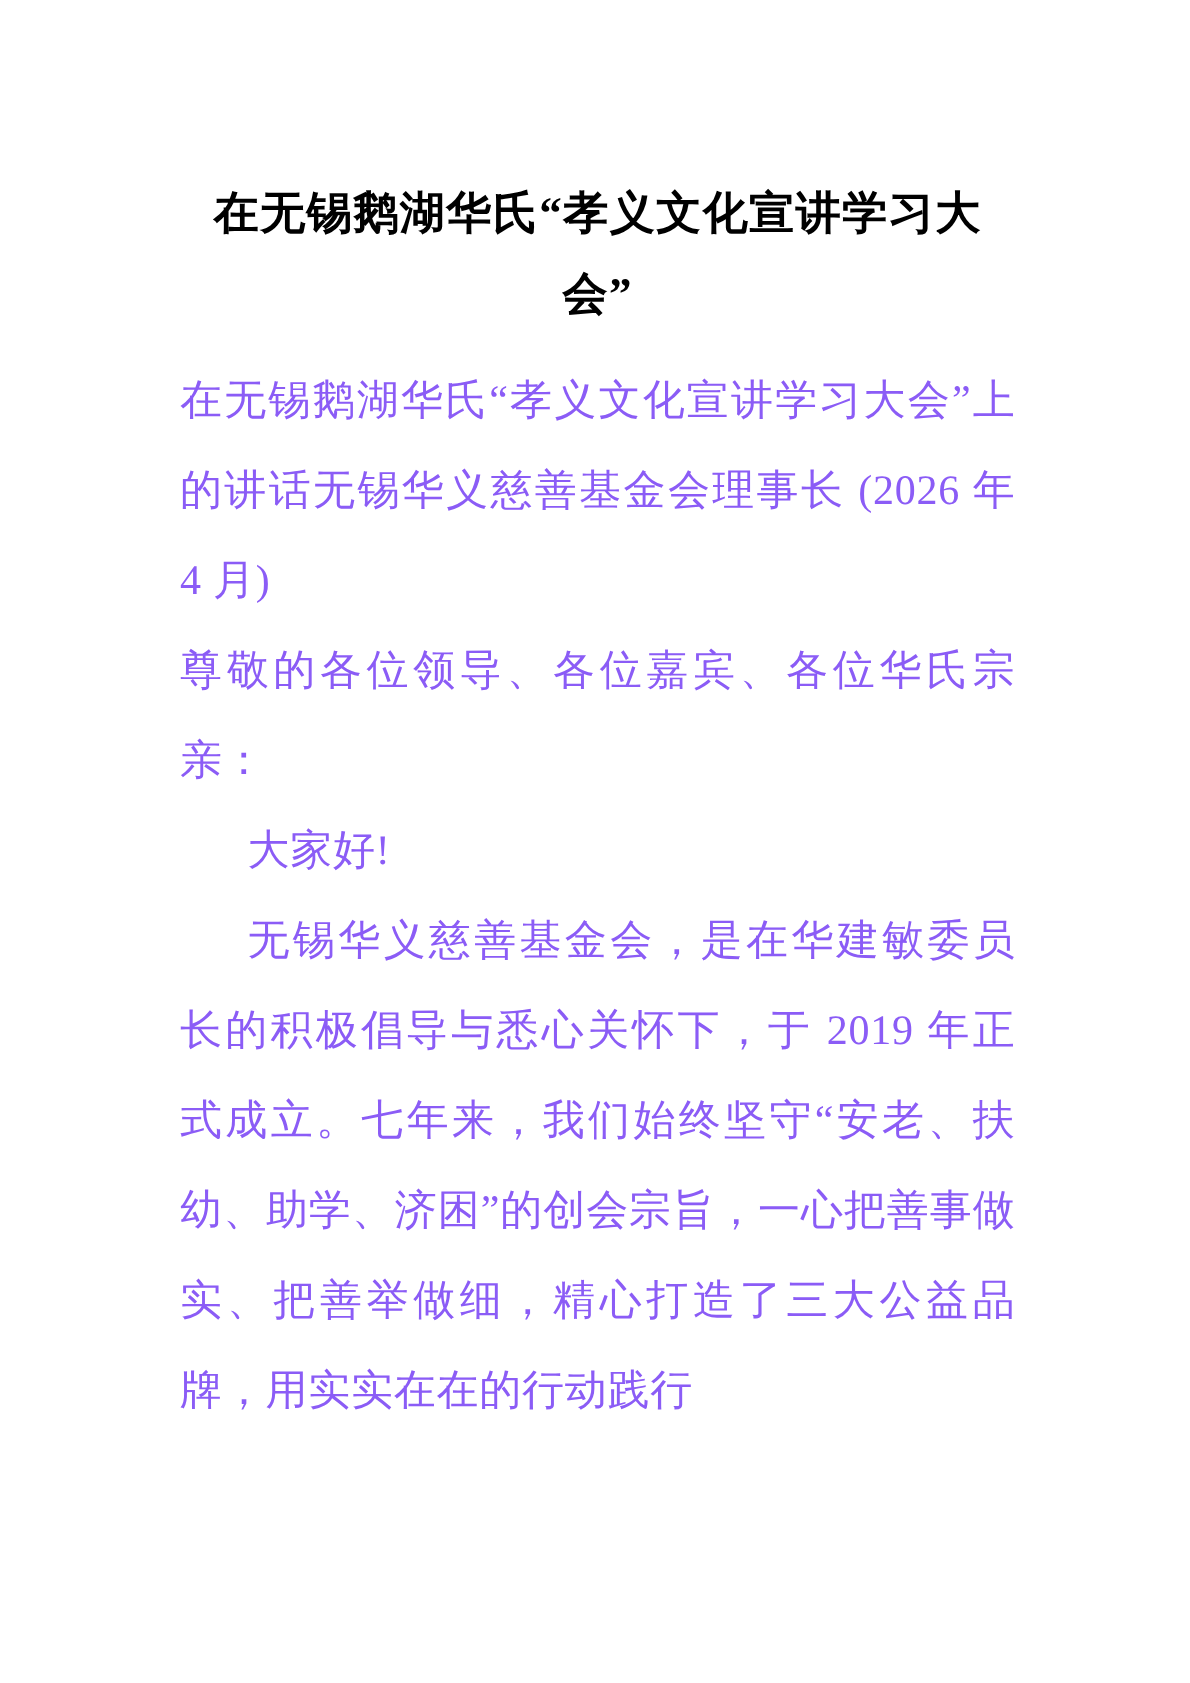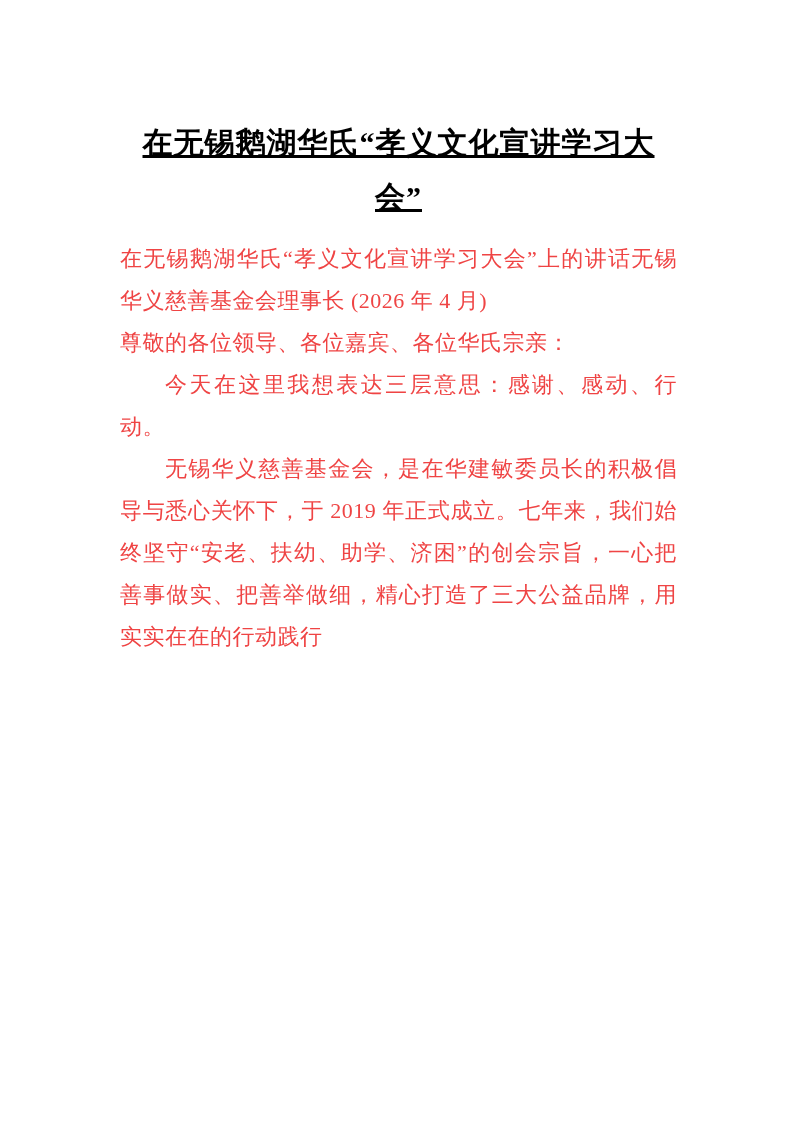--- a/index.html
+++ b/index.html
@@ -26,29 +26,28 @@
     margin: 0 0 14px 0;
     font-size: 30px;
     font-weight: bold;
     line-height: 54px;
     text-align: center;
     color: #000000;
     letter-spacing: 1px;
   }
   .doc-title .title-line {
     display: block;
-    text-decoration: underline;
   }
   .para {
     margin: 0;
-    font-size: 22px;
-    line-height: 42px;
+    font-size: 28px;
+    line-height: 60px;
     text-align: justify;
     text-align-last: left;
-    color: #ef4444;
+    color: #8b5cf6;
     letter-spacing: 0.5px;
     word-break: break-all;
   }
   .para.indent {
     text-indent: 45px;
   }
 </style>
 </head>
 <body>
 
@@ -56,21 +55,21 @@
   <div class="content">
 
     <h1 class="doc-title">
       <span class="title-line">在无锡鹅湖华氏“孝义文化宣讲学习大会”</span>
     </h1>
 
     <p class="para">在无锡鹅湖华氏“孝义文化宣讲学习大会”上的讲话无锡华义慈善基金会理事长 (2026 年 4 月)</p>
 
     <p class="para">尊敬的各位领导、各位嘉宾、各位华氏宗亲：</p>
 
+    <p class="para indent">大家好!</p>
 
 
-    <p class="para indent">今天在这里我想表达三层意思：感谢、感动、行动。</p>
 
 
     <p class="para indent">无锡华义慈善基金会，是在华建敏委员长的积极倡导与悉心关怀下，于 2019 年正式成立。七年来，我们始终坚守“安老、扶幼、助学、济困”的创会宗旨，一心把善事做实、把善举做细，精心打造了三大公益品牌，用实实在在的行动践行</p>
 
   </div>
 </div>
 
 </body></html>

